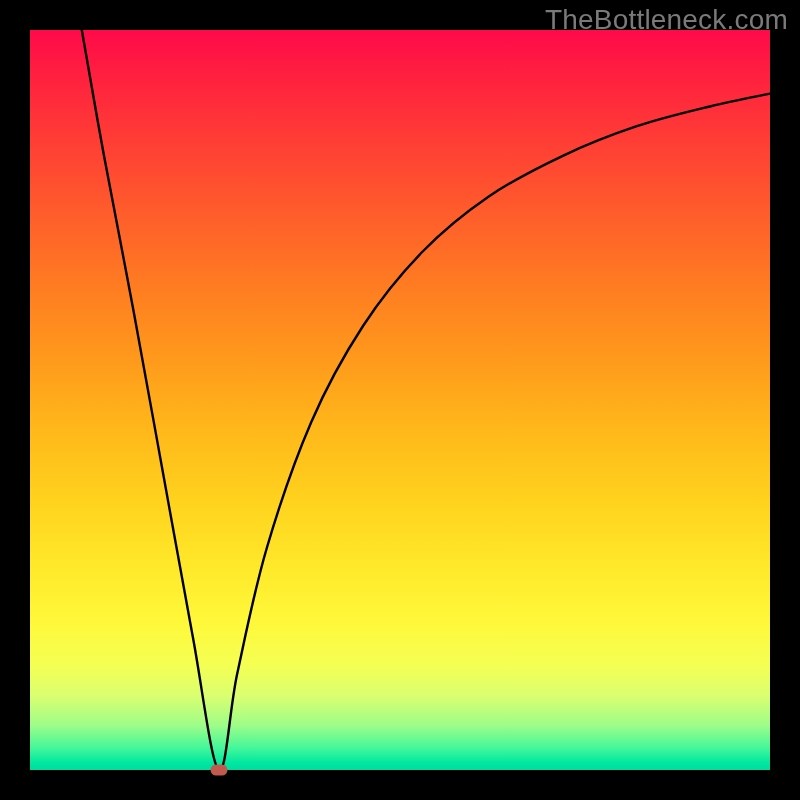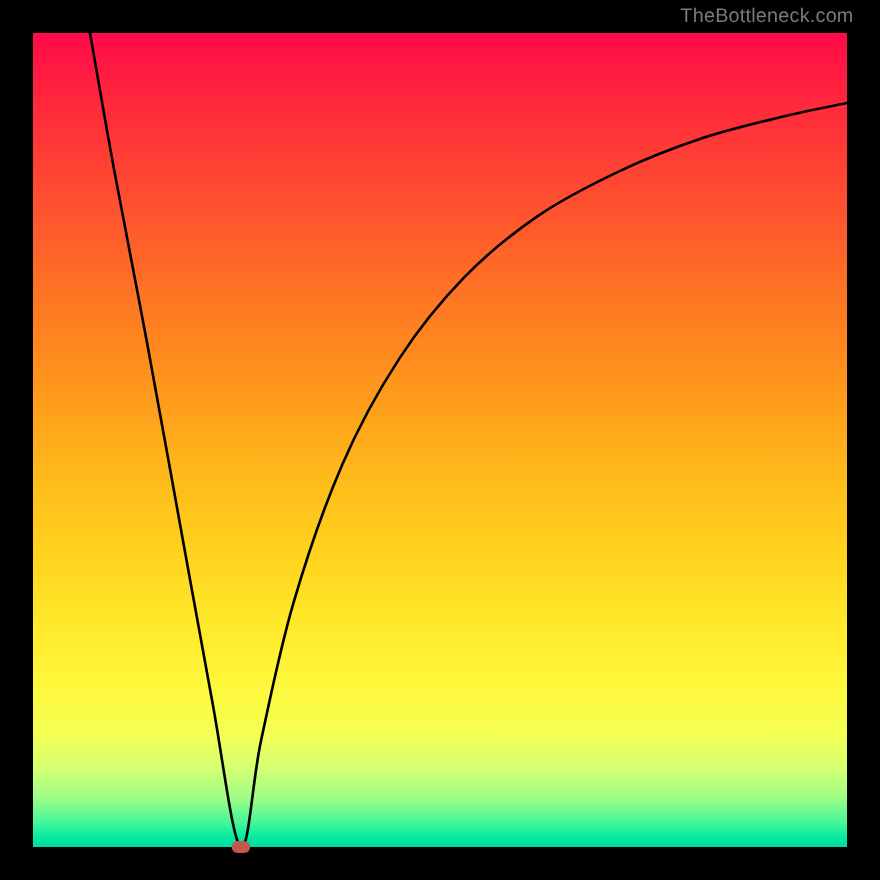--- a/index.html
+++ b/index.html
@@ -40,22 +40,22 @@
       #d9ff70 90%,
       #9dfd88 94%,
       #45f79a 97%,
       #00e8a0 99%,
       #00dca0 100%
     );
   }
   .watermark {
     position: absolute;
     top: 4px;
-    right: 24px;
-    font-size: 18px;
+    right: 12px;
+    font-size: 28px;
     font-weight: 500;
     color: #7a7a7a;
     letter-spacing: 0.2px;
     user-select: none;
   }
   .curve {
     position: absolute;
     left: 0;
     top: 0;
     width: 740px;

